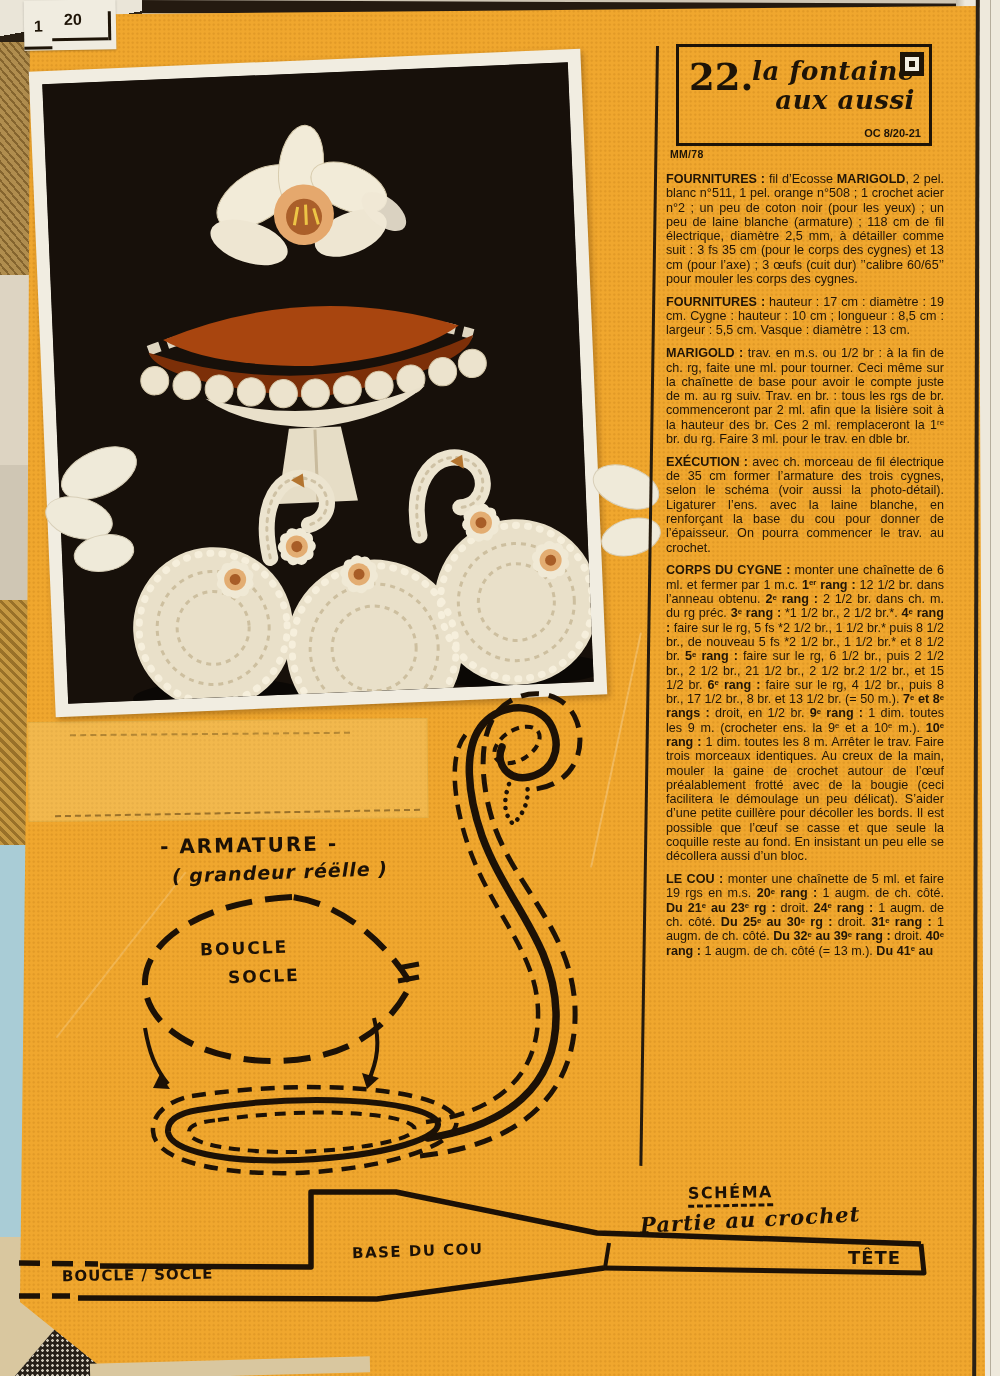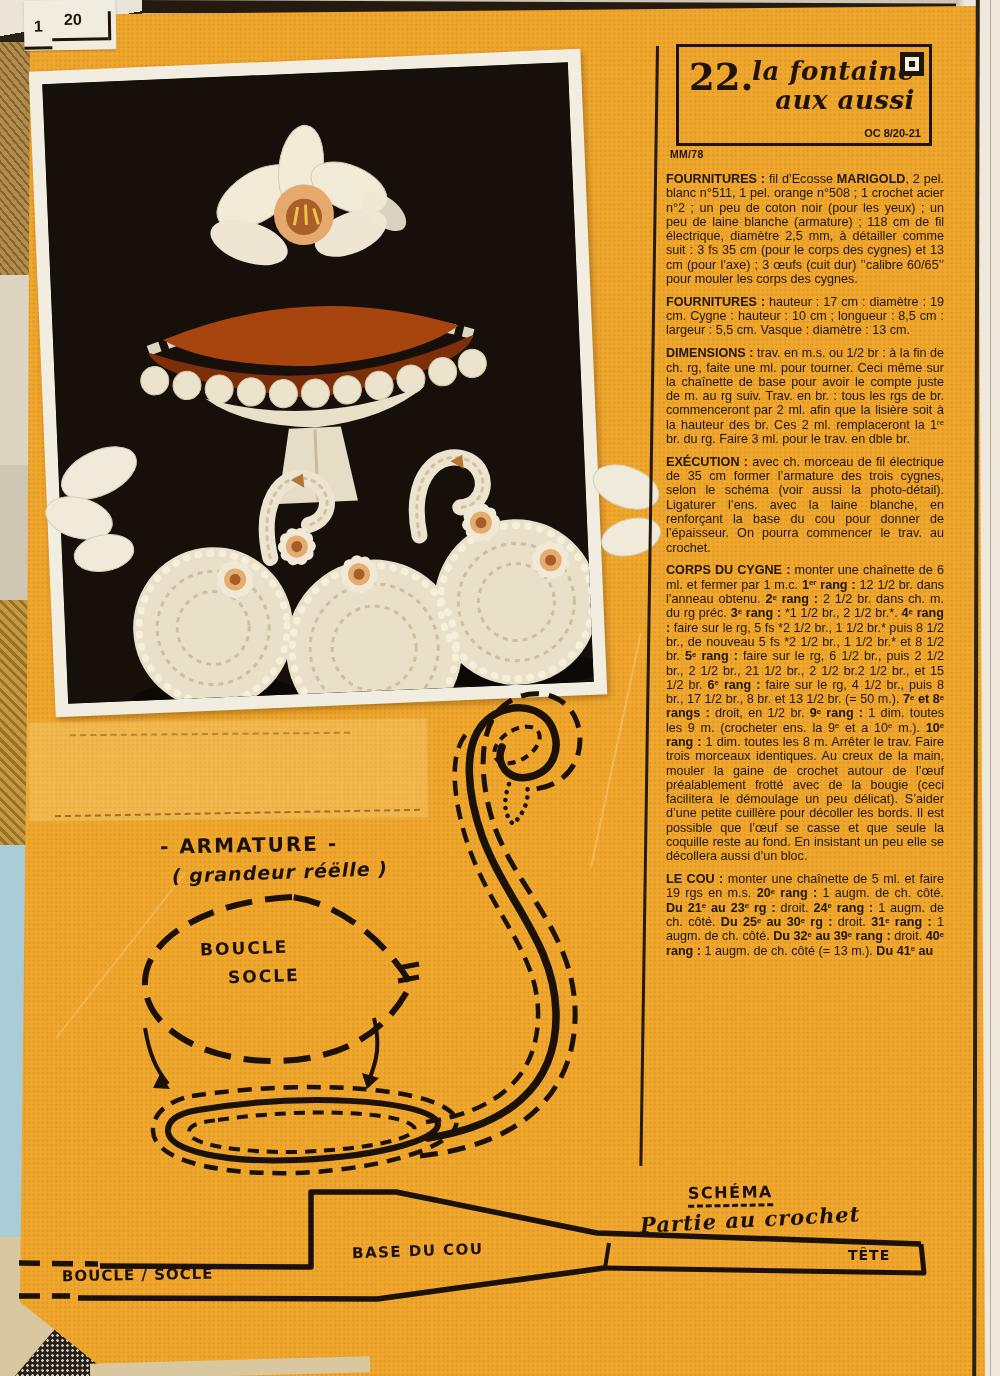--- a/index.html
+++ b/index.html
@@ -76,21 +76,21 @@
   .hand{position:absolute;z-index:5;color:#1c1106;font-family:"DejaVu Sans",sans-serif;font-weight:700;}
   .h-armature{left:160px;top:833px;font-size:20px;letter-spacing:2px;transform:rotate(-1deg);}
   .h-grandeur{left:172px;top:861px;font-size:19px;font-style:italic;letter-spacing:1px;transform:rotate(-2deg);}
   .h-boucle{left:200px;top:938px;font-size:17px;letter-spacing:2px;transform:rotate(-2deg);}
   .h-socle{left:228px;top:966px;font-size:17px;letter-spacing:2px;transform:rotate(-2deg);}
   .h-schema{left:688px;top:1183px;font-size:16px;letter-spacing:1.5px;transform:rotate(-1deg);
     border-bottom:3px dashed #1c1106;padding-bottom:2px;}
   .h-partie{left:640px;top:1207px;font-size:21px;font-family:"DejaVu Serif",serif;font-style:italic;
     letter-spacing:1px;transform:rotate(-3deg);}
   .h-base{left:352px;top:1242px;font-size:15px;letter-spacing:1.5px;transform:rotate(-2deg);}
-  .h-tete{left:848px;top:1247px;font-size:14px;letter-spacing:1px;}
+  .h-tete{left:848px;top:1247px;font-size:18px;letter-spacing:1px;}
   .h-bsocle{left:62px;top:1266px;font-size:15px;letter-spacing:1px;transform:rotate(-1deg);}
 
   
   .tape{left:28px;top:720px;width:398px;height:98px;background:rgba(250,225,150,.30);
     border:1px solid rgba(200,160,60,.35);transform:rotate(-.6deg);z-index:4;}
   .tape-dash1{left:70px;top:733px;width:280px;border-top:2px dashed rgba(70,45,10,.35);transform:rotate(-.5deg);z-index:4;}
   .tape-dash2{left:55px;top:812px;width:365px;border-top:2px dashed rgba(70,45,10,.5);transform:rotate(-1deg);z-index:4;}
 </style>
 </head>
 <body>
@@ -265,21 +265,21 @@
         </span>
       </span>
   </div>
   <div class="abs mm-ref">MM/78</div>
 
   <div class="abs col-rule"></div>
 
   <div class="abs text-col">
     <div class="para"><b>FOURNITURES : </b>fil d’Ecosse <b>MARIGOLD</b>, 2 pel. blanc n°511, 1 pel. orange n°508 ; 1 crochet acier n°2 ; un peu de coton noir (pour les yeux) ; un peu de laine blanche (armature) ; 118 cm de fil électrique, diamètre 2,5 mm, à détailler comme suit : 3 fs 35 cm (pour le corps des cygnes) et 13 cm (pour l’axe) ; 3 œufs (cuit dur) ’’calibre 60/65’’ pour mouler les corps des cygnes.</div>
     <div class="para"><b>FOURNITURES : </b>hauteur : 17 cm : diamètre : 19 cm. Cygne : hauteur : 10 cm ; longueur : 8,5 cm : largeur : 5,5 cm. Vasque : diamètre : 13 cm.</div>
-    <div class="para"><b>DIMENSIONS : </b>trav. en m.s. ou 1/2 br : à la fin de ch. rg, faite une ml. pour tourner. Ceci même sur la chaînette de base pour avoir le compte juste de m. au rg suiv. Trav. en br. : tous les rgs de br. commenceront par 2 ml. afin que la lisière soit à la hauteur des br. Ces 2 ml. remplaceront la 1<sup>re</sup> br. du rg. Faire 3 ml. pour le trav. en dble br.</div>
+    <div class="para"><b>MARIGOLD : </b>trav. en m.s. ou 1/2 br : à la fin de ch. rg, faite une ml. pour tourner. Ceci même sur la chaînette de base pour avoir le compte juste de m. au rg suiv. Trav. en br. : tous les rgs de br. commenceront par 2 ml. afin que la lisière soit à la hauteur des br. Ces 2 ml. remplaceront la 1<sup>re</sup> br. du rg. Faire 3 ml. pour le trav. en dble br.</div>
     <div class="para"><b>EXÉCUTION : </b>avec ch. morceau de fil électrique de 35 cm former l’armature des trois cygnes, selon le schéma (voir aussi la photo-détail). Ligaturer l’ens. avec la laine blanche, en renforçant la base du cou pour donner de l’épaisseur. On pourra commencer le trav. au crochet.</div>
     <div class="para"><b>CORPS DU CYGNE : </b>monter une chaînette de 6 ml. et fermer par 1 m.c. <b>1</b><b><sup>er</sup></b><b> rang : </b>12 1/2 br. dans l’anneau obtenu. <b>2</b><b><sup>e</sup></b><b> rang : </b>2 1/2 br. dans ch. m. du rg préc. <b>3</b><b><sup>e</sup></b><b> rang : </b>*1 1/2 br., 2 1/2 br.*. <b>4</b><b><sup>e</sup></b><b> rang : </b>faire sur le rg, 5 fs *2 1/2 br., 1 1/2 br.* puis 8 1/2 br., de nouveau 5 fs *2 1/2 br., 1 1/2 br.* et 8 1/2 br. <b>5</b><b><sup>e</sup></b><b> rang : </b>faire sur le rg, 6 1/2 br., puis 2 1/2 br., 2 1/2 br., 21 1/2 br., 2 1/2 br.2 1/2 br., et 15 1/2 br. <b>6</b><b><sup>e</sup></b><b> rang : </b>faire sur le rg, 4 1/2 br., puis 8 br., 17 1/2 br., 8 br. et 13 1/2 br. (= 50 m.). <b>7</b><b><sup>e</sup></b><b> et 8</b><b><sup>e</sup></b><b> rangs : </b>droit, en 1/2 br. <b>9</b><b><sup>e</sup></b><b> rang : </b>1 dim. toutes les 9 m. (crocheter ens. la 9<sup>e</sup> et a 10<sup>e</sup> m.). <b>10</b><b><sup>e</sup></b><b> rang : </b>1 dim. toutes les 8 m. Arrêter le trav. Faire trois morceaux identiques. Au creux de la main, mouler la gaine de crochet autour de l’œuf préalablement frotté avec de la bougie (ceci facilitera le démoulage un peu délicat). S’aider d’une petite cuillère pour décoller les bords. Il est possible que l’œuf se casse et que seule la coquille reste au fond. En insistant un peu elle se décollera aussi d’un bloc.</div>
     <div class="para"><b>LE COU : </b>monter une chaînette de 5 ml. et faire 19 rgs en m.s. <b>20</b><b><sup>e</sup></b><b> rang : </b>1 augm. de ch. côté. <b>Du 21</b><b><sup>e</sup></b><b> au 23</b><b><sup>e</sup></b><b> rg : </b>droit. <b>24</b><b><sup>e</sup></b><b> rang : </b>1 augm. de ch. côté. <b>Du 25</b><b><sup>e</sup></b><b> au 30</b><b><sup>e</sup></b><b> rg : </b>droit. <b>31</b><b><sup>e</sup></b><b> rang : </b>1 augm. de ch. côté. <b>Du 32</b><b><sup>e</sup></b><b> au 39</b><b><sup>e</sup></b><b> rang : </b>droit. <b>40</b><b><sup>e</sup></b><b> rang : </b>1 augm. de ch. côté (= 13 m.). <b>Du 41</b><b><sup>e</sup></b><b> au</b></div>
   </div>
 
   <div class="abs tape"></div>
   <div class="abs tape-dash1"></div>
   <div class="abs tape-dash2"></div>
 
   <svg class="abs diagram" viewBox="0 0 1000 640">

